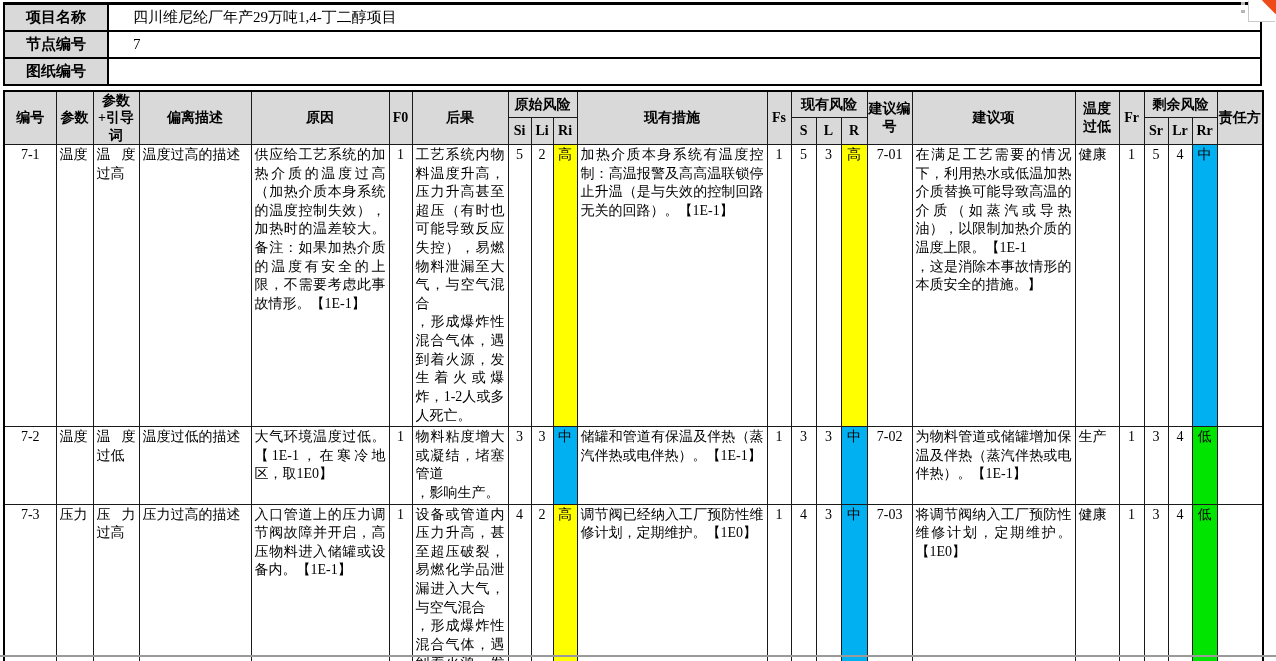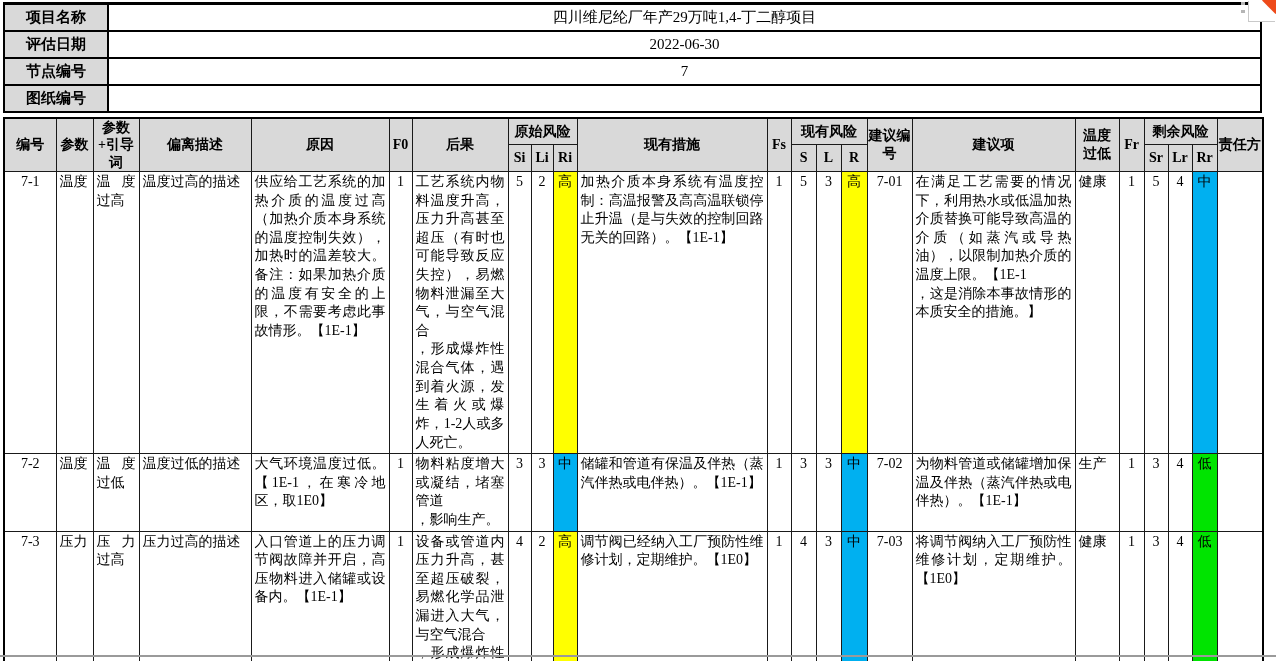--- a/index.html
+++ b/index.html
@@ -16,21 +16,21 @@
 
   table { border-collapse: collapse; }
 
   
   .info { width: 1259px; border: 2px solid #000; border-top: 3px solid #000; }
   .info td { border: 2px solid #000; height: 27px; font-size: 15px; }
   .info td.lbl {
     width: 104px; background: #d9d9d9;
     font-weight: bold; text-align: center;
   }
-  .info td.val { padding: 0 7px; text-align: center; }
+  .info td.val { padding: 0 24px; text-align: left; }
 
   
   .main { width: 1259px; table-layout: fixed; margin-top: 4px; border: 2px solid #000; }
   .main th, .main td { border: 1.5px solid #1a1a1a; }
   .main thead th {
     background: #d9d9d9; font-size: 14px; font-weight: bold;
     text-align: center; line-height: 1.25; padding: 0 1px; height: 22px;
   }
   .main tbody td {
     vertical-align: top; font-size: 14px; line-height: 1.33;
@@ -68,24 +68,20 @@
 <body>
 
 <div class="stage">
   <div class="tbl-wrap">
 
     <table class="info">
       <tbody>
           <tr>
         <td class="lbl">项目名称</td>
         <td class="val">四川维尼纶厂年产29万吨1,4-丁二醇项目</td>
-      </tr>
-      <tr>
-        <td class="lbl">评估日期</td>
-        <td class="val">2022-06-30</td>
       </tr>
       <tr>
         <td class="lbl">节点编号</td>
         <td class="val">7</td>
       </tr>
       <tr>
         <td class="lbl">图纸编号</td>
         <td class="val"></td>
       </tr>
     </tbody>

